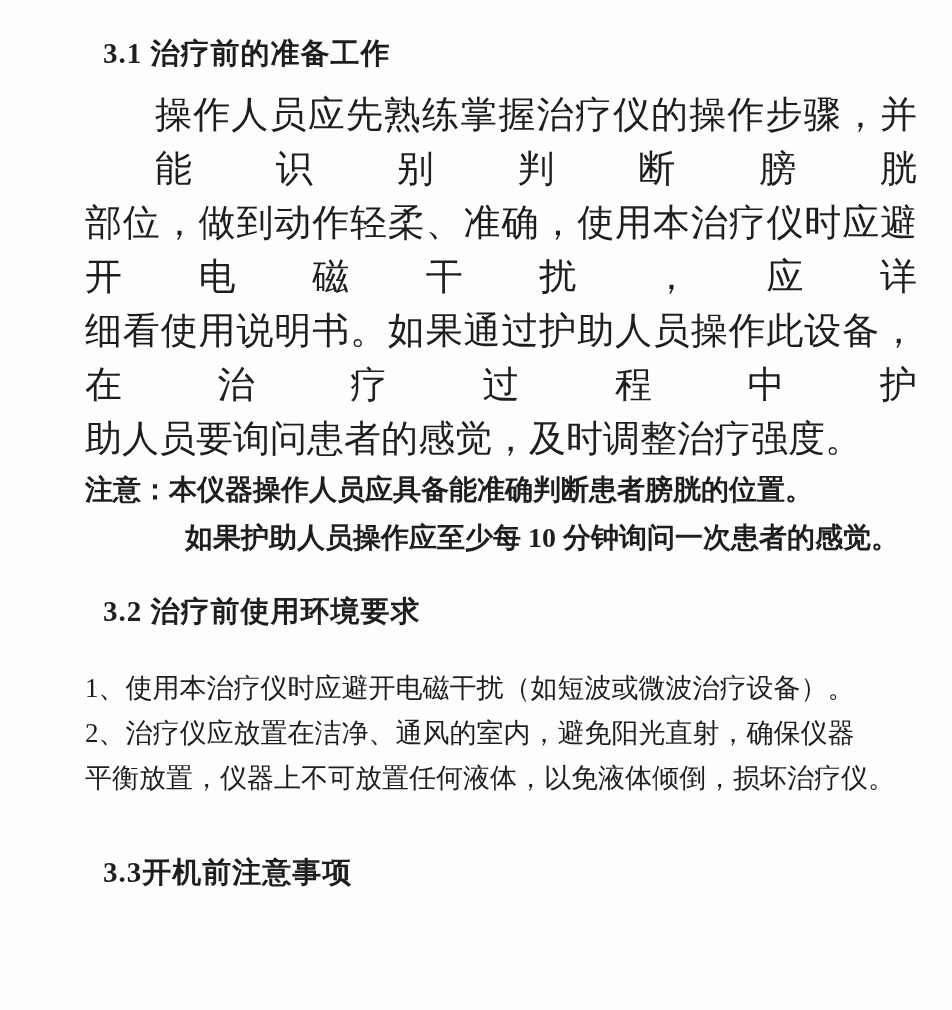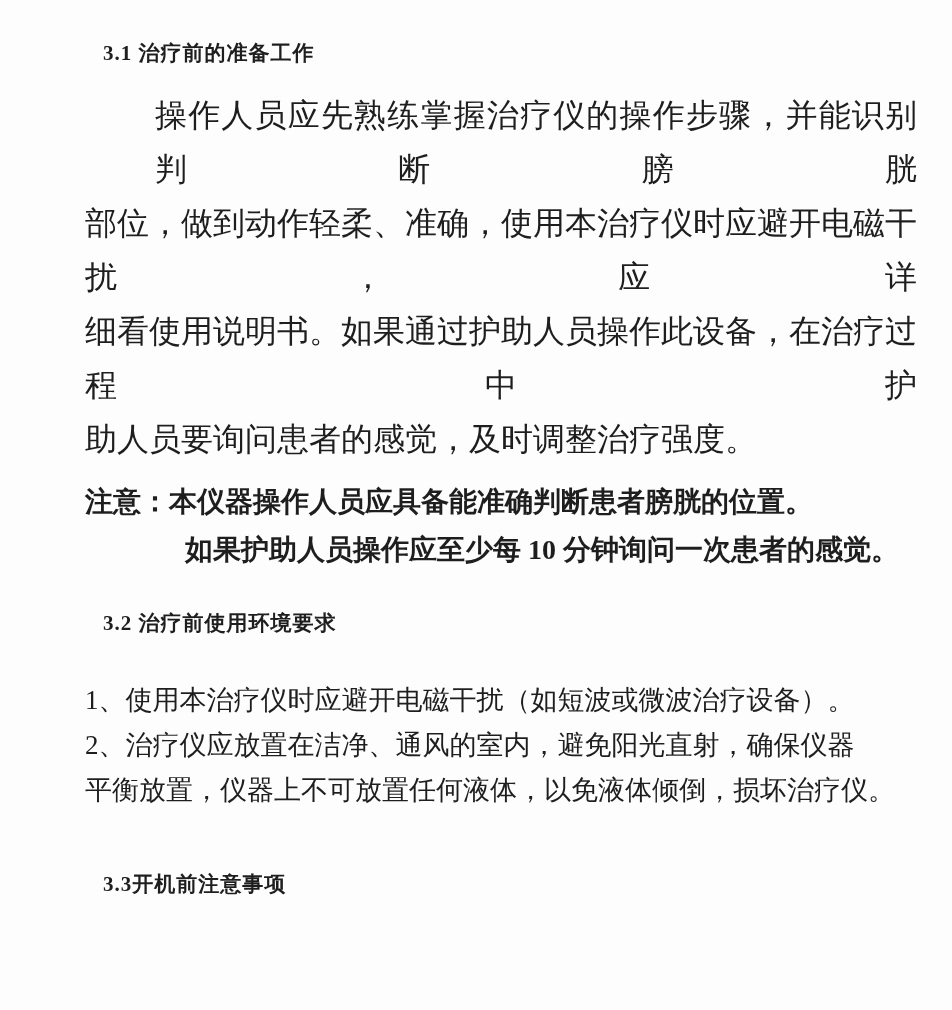--- a/index.html
+++ b/index.html
@@ -18,47 +18,47 @@
   }
   .content {
     position: absolute;
     left: 85px;
     top: 0;
     width: 858px;
   }
   .heading {
     margin: 0;
     padding-left: 18px;
-    font-size: 21px;
+    font-size: 29px;
     font-weight: bold;
     line-height: 38px;
     letter-spacing: 1px;
     white-space: nowrap;
   }
   .h31 { margin-top: 34px; }
   .h32 { margin-top: 30px; }
   .h33 { margin-top: 52px; }
 
   .para {
     margin-top: 16px;
     width: 832px;
   }
   .pline {
-    font-size: 32px;
+    font-size: 37px;
     line-height: 54px;
     white-space: nowrap;
   }
   .jline {
     white-space: normal;
     text-align: justify;
     text-align-last: justify;
   }
   .indent { padding-left: 70px; }
 
-  .note { margin-top: 12px; }
+  .note { margin-top: 0px; }
   .nline {
     font-size: 28px;
     font-weight: bold;
     line-height: 48px;
     white-space: nowrap;
   }
   .nline2 { padding-left: 100px; }
 
   .list { margin-top: 36px; }
   .list-33 { margin-top: 22px; }

